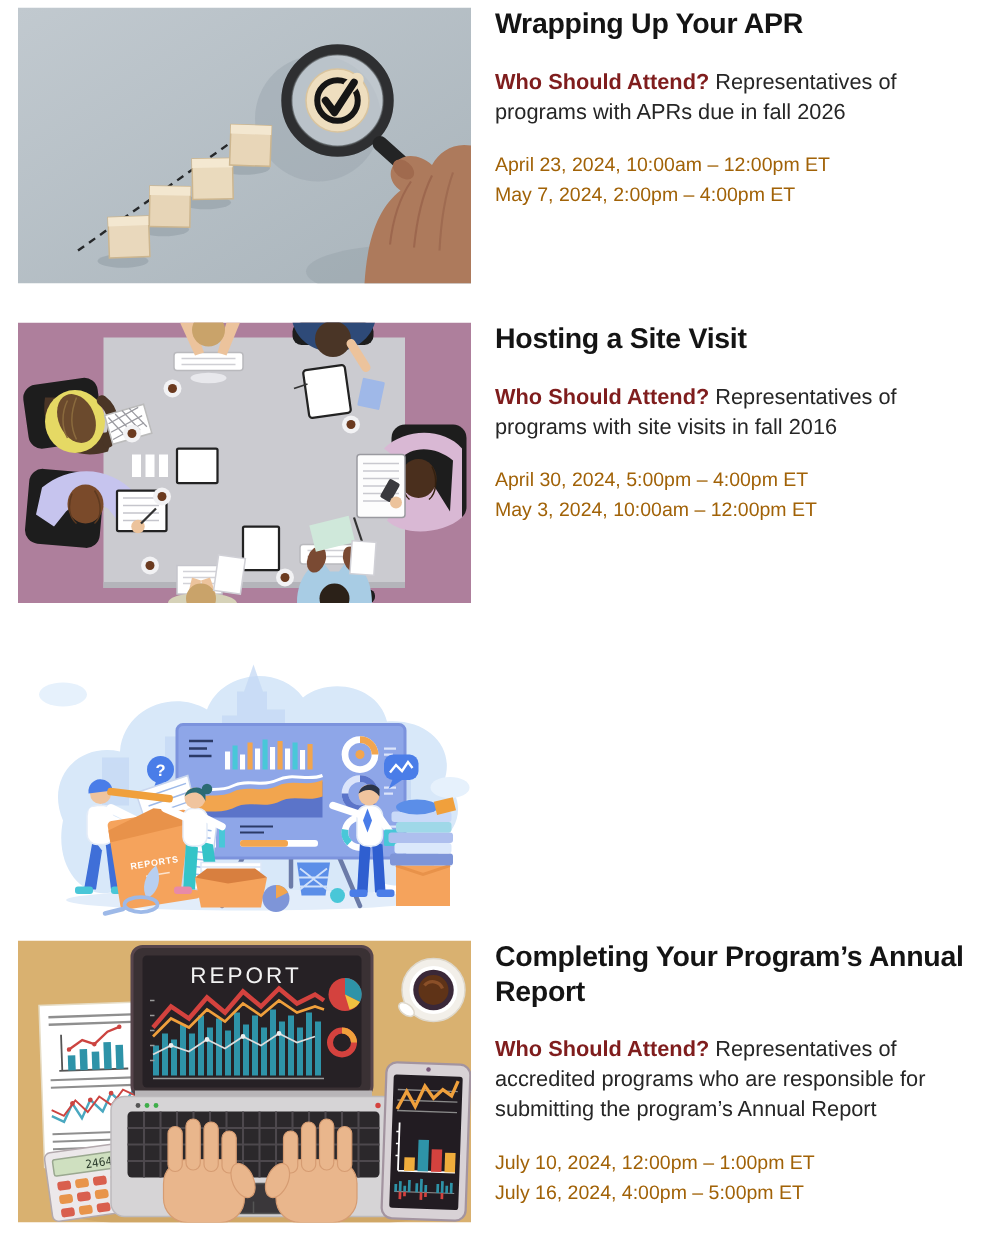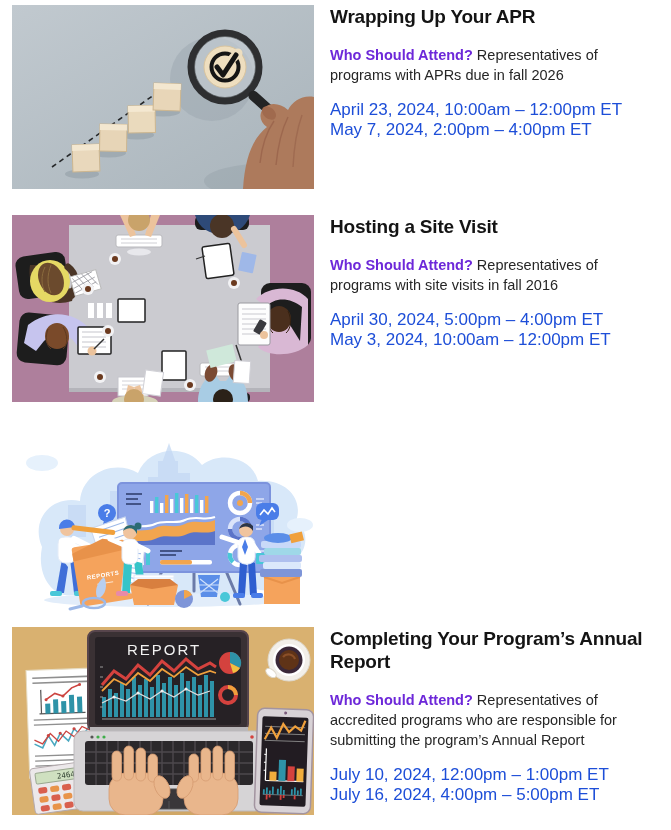--- a/index.html
+++ b/index.html
@@ -10,22 +10,22 @@
   }
   .row{display:flex;align-items:flex-start;}
   .img-box{flex:0 0 302px;margin-left:12px;}
   .img-box svg{display:block;}
   .text-col{margin-left:16px;width:330px;padding-top:0;}
   h2{
     font-size:19px;line-height:23px;margin:0;
     font-weight:700;color:#141414;letter-spacing:-0.2px;
   }
   .who{margin-top:17px;font-size:14.5px;line-height:20px;color:#262626;}
-  .who b{font-weight:700;color:#6d28d9;}
-  .dates{margin-top:15px;font-size:17px;line-height:20px;color:#1d4ed8;}
+  .who b{font-weight:700;color:#7f1d1d;}
+  .dates{margin-top:15px;font-size:13px;line-height:20px;color:#a16207;}
   .date-line{white-space:nowrap;}
 </style>
 </head>
 <body>
 
 <div class="row" style="margin-top:5px">
   <div class="img-box">
     <svg width="302" height="184" viewBox="0 0 302 184">
       <defs>
         <linearGradient id="bg1" x1="0" y1="0" x2="1" y2="1">

